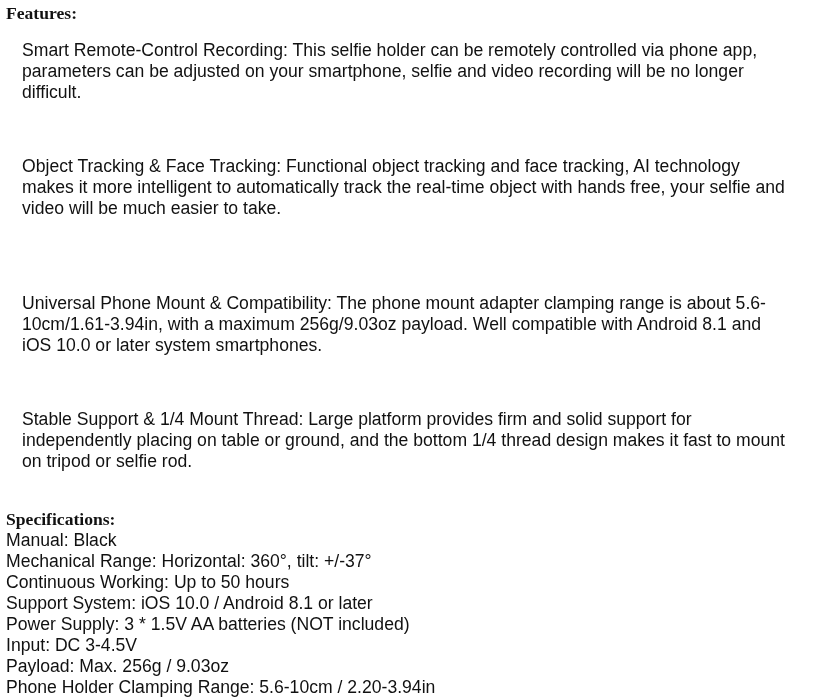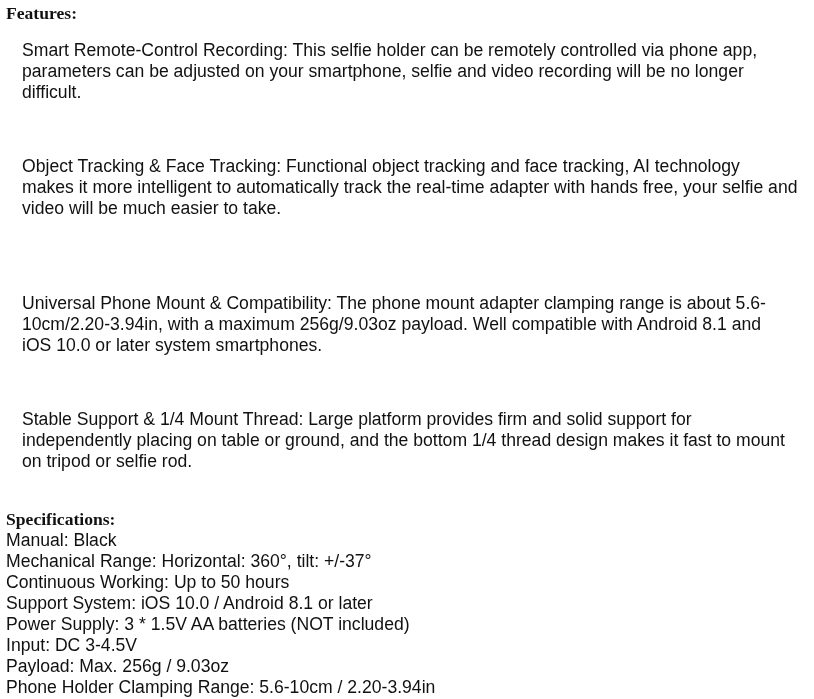--- a/index.html
+++ b/index.html
@@ -53,30 +53,30 @@
 
     <div class="para">
       <span class="line">Smart Remote-Control Recording: This selfie holder can be remotely controlled via phone app,</span>
       <span class="line">parameters can be adjusted on your smartphone, selfie and video recording will be no longer</span>
       <span class="line">difficult.</span>
     </div>
     <div class="gap"></div>
 
     <div class="para">
       <span class="line">Object Tracking &amp; Face Tracking: Functional object tracking and face tracking, AI technology</span>
-      <span class="line">makes it more intelligent to automatically track the real-time adapter with hands free, your selfie and</span>
+      <span class="line">makes it more intelligent to automatically track the real-time object with hands free, your selfie and</span>
       <span class="line">video will be much easier to take.</span>
     </div>
     <div class="gap"></div>
 
     <div class="gap"></div>
 
     <div class="para">
       <span class="line">Universal Phone Mount &amp; Compatibility: The phone mount adapter clamping range is about 5.6-</span>
-      <span class="line">10cm/2.20-3.94in, with a maximum 256g/9.03oz payload. Well compatible with Android 8.1 and</span>
+      <span class="line">10cm/1.61-3.94in, with a maximum 256g/9.03oz payload. Well compatible with Android 8.1 and</span>
       <span class="line">iOS 10.0 or later system smartphones.</span>
     </div>
     <div class="gap"></div>
 
     <div class="para">
       <span class="line">Stable Support &amp; 1/4 Mount Thread: Large platform provides firm and solid support for</span>
       <span class="line">independently placing on table or ground, and the bottom 1/4 thread design makes it fast to mount</span>
       <span class="line">on tripod or selfie rod.</span>
     </div>
   </section>

